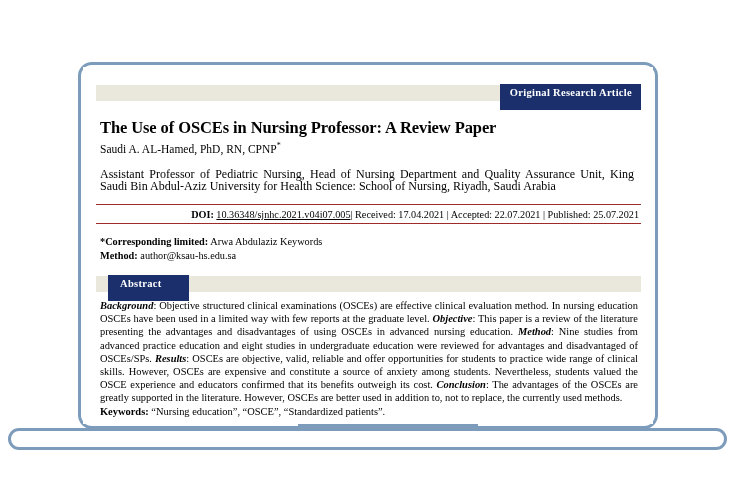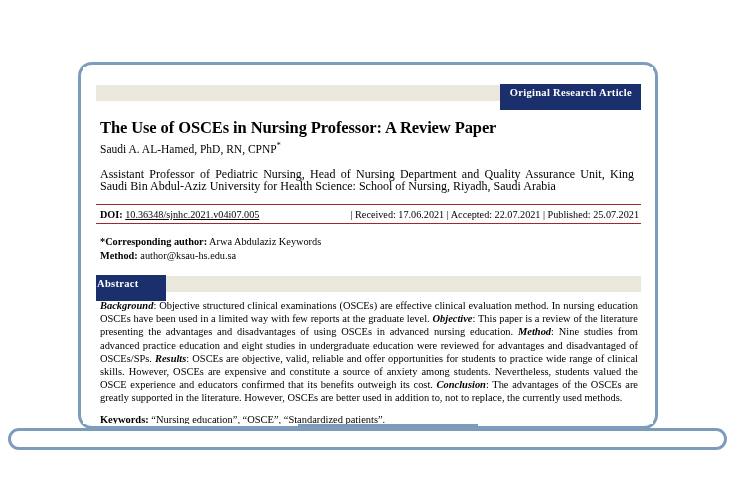--- a/index.html
+++ b/index.html
@@ -88,21 +88,21 @@
     background: #1a2f6b;
     color: #ffffff;
     font-family: "Liberation Serif", serif;
     font-weight: bold;
     font-size: 10.5px;
     line-height: 18px;
     letter-spacing: 0.3px;
     white-space: nowrap;
   }
   .badge-right { right: 0; padding: 0 9px 0 10px; }
-  .badge-left  { left: 0; padding: 0 28px 0 1px; text-align: right; }
+  .badge-left  { left: 12px; padding: 0 28px 0 12px; text-align: right; }
 
   .title {
     margin: 17px 0 0 4px;
     font-family: "Liberation Serif", serif;
     font-weight: bold;
     font-size: 16.5px;
     line-height: 19px;
     color: #000000;
     letter-spacing: -0.1px;
   }
@@ -132,21 +132,21 @@
   }
   .rule-red-thin {
     width: 545px;
     height: 0;
     border-top: 1.1px solid #9e2b2b;
     margin-top: 2px;
   }
 
   .meta-row {
     display: flex;
-    justify-content: space-between;
+    justify-content: flex-end;
     align-items: baseline;
     margin-top: 3px;
     padding: 0 2px 0 4px;
     font-size: 10.2px;
     line-height: 13px;
     color: #000;
   }
   .meta-row b { font-weight: bold; }
   .doi-link { text-decoration: underline; }
 
@@ -167,21 +167,21 @@
     line-height: 13.2px;
     text-align: justify;
     color: #000;
     font-family: Liberation Serif, serif;
   }
   .abstract-body .lead {
     font-weight: bold;
     font-style: italic;
   }
   .keywords {
-    margin: 8px 0 0 4px;
+    margin: 0 0 0 4px;
     width: 538px;
     font-size: 10.45px;
     line-height: 13.2px;
     color: #000;
   }
   .keywords b { font-weight: bold; }
 
   .rule-red-bottom {
     width: 545px;
     height: 0;
@@ -207,26 +207,26 @@
 
       <div class="title">The Use of OSCEs in Nursing Professor: A Review Paper</div>
 
       <div class="authors"><span>Saudi A. AL-Hamed, PhD, RN, CPNP</span><sup>*</sup></div>
 
       <div class="affiliation">Assistant Professor of Pediatric Nursing, Head of Nursing Department and Quality Assurance Unit, King Saudi Bin Abdul-Aziz University for Health Science: School of Nursing, Riyadh, Saudi Arabia</div>
 
       <div class="rule-red"></div>
       <div class="meta-row">
         <div><b>DOI:</b> <span class="doi-link">10.36348/sjnhc.2021.v04i07.005</span></div>
-        <div>| Received: 17.06.2021 | Accepted: 22.07.2021 | Published: 25.07.2021</div>
+        <div>| Received: 17.04.2021 | Accepted: 22.07.2021 | Published: 25.07.2021</div>
       </div>
       <div class="rule-red-thin"></div>
 
       <div class="corresponding">
-        <div><b>*Corresponding author:</b> <span>Arwa Abdulaziz Keywords</span></div>
+        <div><b>*Corresponding limited:</b> <span>Arwa Abdulaziz Keywords</span></div>
         <div><b>Method:</b> <span>author@ksau-hs.edu.sa</span></div>
       </div>
 
       <div class="cream-strip abstract-strip">
         <span class="badge-navy badge-left">Abstract</span>
       </div>
 
       <div class="abstract-body"><span class="lead">Background</span><span>: Objective structured clinical examinations (OSCEs) are effective clinical evaluation method. In nursing education OSCEs have been used in a limited way with few reports at the graduate level. </span><span class="lead">Objective</span><span>: This paper is a review of the literature presenting the advantages and disadvantages of using OSCEs in advanced nursing education. </span><span class="lead">Method</span><span>: Nine studies from advanced practice education and eight studies in undergraduate education were reviewed for advantages and disadvantaged of OSCEs/SPs. </span><span class="lead">Results</span><span>: OSCEs are objective, valid, reliable and offer opportunities for students to practice wide range of clinical skills. However, OSCEs are expensive and constitute a source of anxiety among students. Nevertheless, students valued the OSCE experience and educators confirmed that its benefits outweigh its cost. </span><span class="lead">Conclusion</span><span>: The advantages of the OSCEs are greatly supported in the literature. However, OSCEs are better used in addition to, not to replace, the currently used methods.</span></div>
 
       <div class="keywords"><b>Keywords:</b> <span>“Nursing education”, “OSCE”, “Standardized patients”.</span></div>

